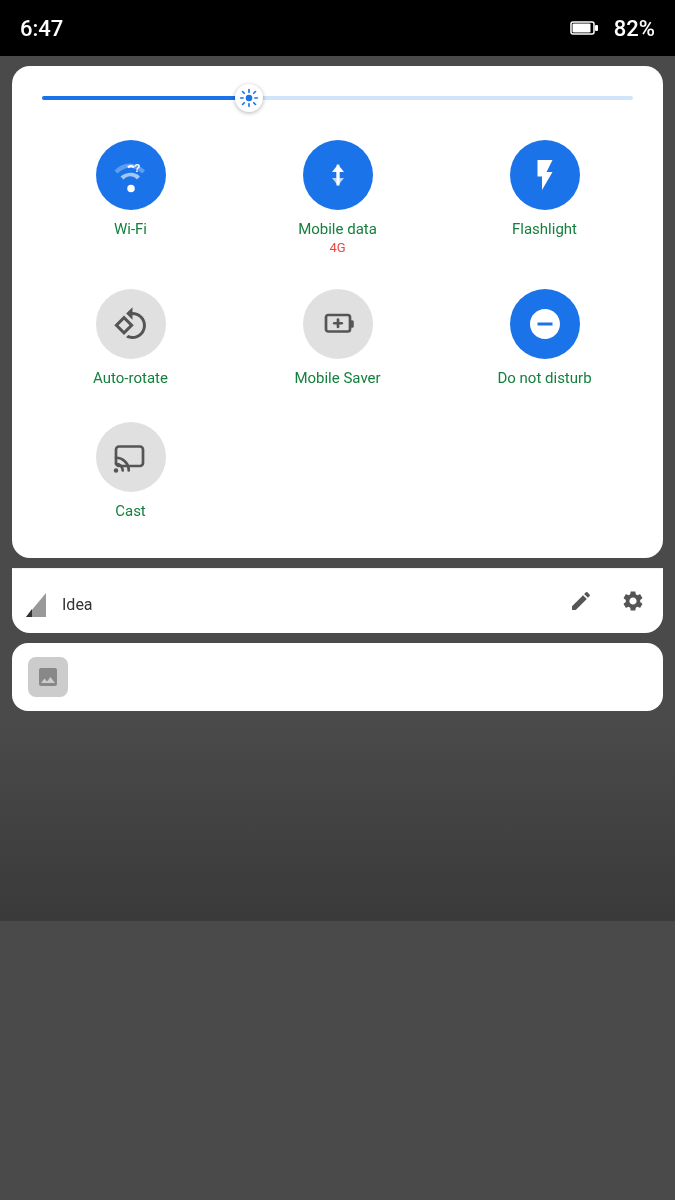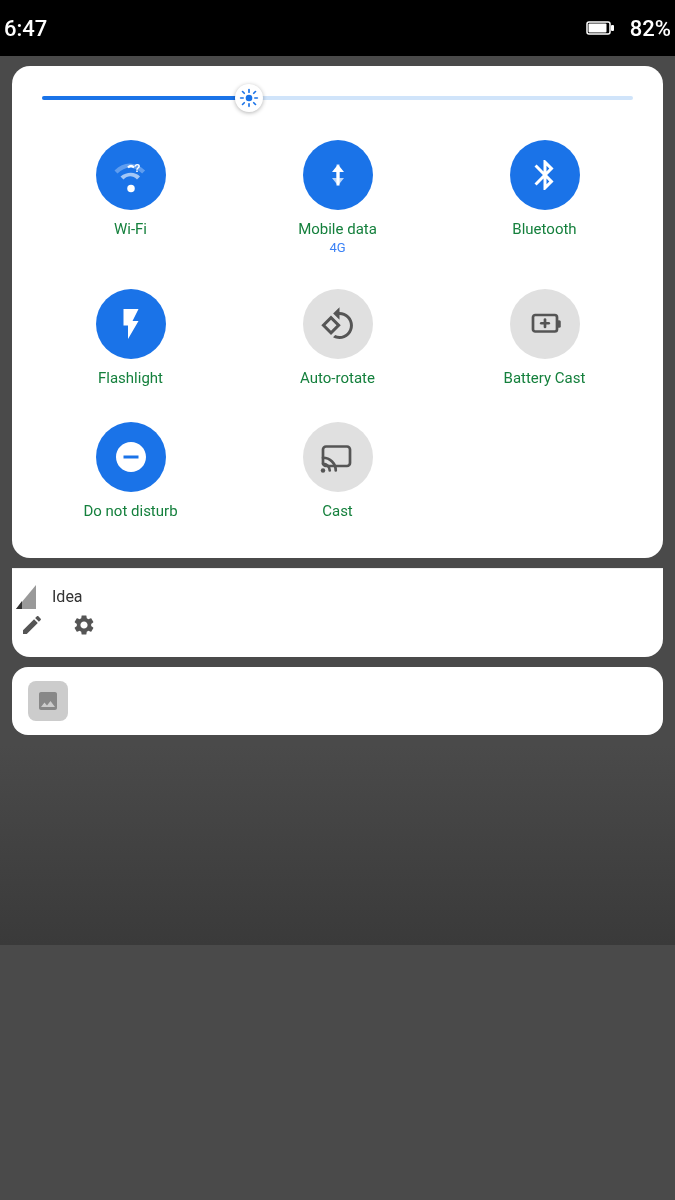--- a/index.html
+++ b/index.html
@@ -12,21 +12,21 @@
     }
 
     
     .status-bar {
       width: 675px;
       height: 56px;
       background: #000;
       display: flex;
       align-items: center;
       justify-content: space-between;
-      padding: 0 4px;
+      padding: 0 20px;
     }
     .status-time {
       color: #fff;
       font-size: 22px;
       font-weight: 500;
     }
     .status-right {
       display: flex;
       align-items: center;
       gap: 16px;
@@ -110,35 +110,34 @@
       background: #e0e0e0;
     }
     .tile-label {
       font-size: 15px;
       color: #15803d;
       text-align: center;
       line-height: 1.3;
     }
     .tile-sublabel {
       font-size: 13px;
-      color: #3b82f6;
+      color: #ef4444;
       text-align: center;
     }
 
     
     .bottom-bar {
       margin: 0 12px;
       background: #fff;
       border-top: 1px solid #eee;
       border-radius: 0 0 18px 18px;
-      padding: 16px 4px;
-      display: flex;
-      align-items: flex-start;
+      padding: 16px 14px;
+      display: flex;
+      align-items: flex-end;
       justify-content: space-between;
-      flex-direction: column;
     }
     .bottom-left {
       display: flex;
       align-items: center;
       gap: 12px;
     }
     .carrier-name {
       font-size: 16px;
       color: #333;
     }
@@ -240,28 +239,20 @@
       <div class="tile-icon active">
         <svg width="36" height="36" viewBox="0 0 24 24" fill="white">
           <path d="M12 5l-4 5h3v9h2V10h3z"></path>
           <path d="M12 19l4-5h-3V5h-2v9H8z" opacity="0.7"></path>
         </svg>
       </div>
       <span class="tile-label">Mobile data</span>
       <span class="tile-sublabel">4G</span>
     </div>
 
-    <div class="tile">
-      <div class="tile-icon active">
-        <svg width="36" height="36" viewBox="0 0 24 24" fill="white">
-          <path d="M17.71 7.71L12 2h-1v7.59L6.41 5 5 6.41 10.59 12 5 17.59 6.41 19 11 14.41V22h1l5.71-5.71-4.3-4.29 4.3-4.29zM13 5.83l1.88 1.88L13 9.59V5.83zm1.88 10.46L13 18.17v-3.76l1.88 1.88z"></path>
-        </svg>
-      </div>
-      <span class="tile-label">Bluetooth</span>
-    </div>
 
     <div class="tile">
       <div class="tile-icon active">
         <svg width="36" height="36" viewBox="0 0 24 24" fill="white">
           <path d="M7 2v11h3v9l7-12h-4l4-8z"></path>
         </svg>
       </div>
       <span class="tile-label">Flashlight</span>
     </div>
 
@@ -276,21 +267,21 @@
 
     <div class="tile">
       <div class="tile-icon inactive">
         <svg width="36" height="36" viewBox="0 0 24 24" fill="none">
           <rect x="4" y="6" width="16" height="11" rx="1.5" stroke="#555" stroke-width="1.8" fill="none"></rect>
           <rect x="20" y="9.5" width="2.5" height="5" rx="1" fill="#555"></rect>
           <line x1="12" y1="9" x2="12" y2="14" stroke="#555" stroke-width="1.8" stroke-linecap="round"></line>
           <line x1="9.5" y1="11.5" x2="14.5" y2="11.5" stroke="#555" stroke-width="1.8" stroke-linecap="round"></line>
         </svg>
       </div>
-      <span class="tile-label">Battery Cast</span>
+      <span class="tile-label">Mobile Saver</span>
     </div>
 
     <div class="tile">
       <div class="tile-icon active">
         <svg width="36" height="36" viewBox="0 0 24 24" fill="white">
           <path d="M12 2C6.48 2 2 6.48 2 12s4.48 10 10 10 10-4.48 10-10S17.52 2 12 2zm5 11H7v-2h10v2z"></path>
         </svg>
       </div>
       <span class="tile-label">Do not disturb</span>
     </div>

